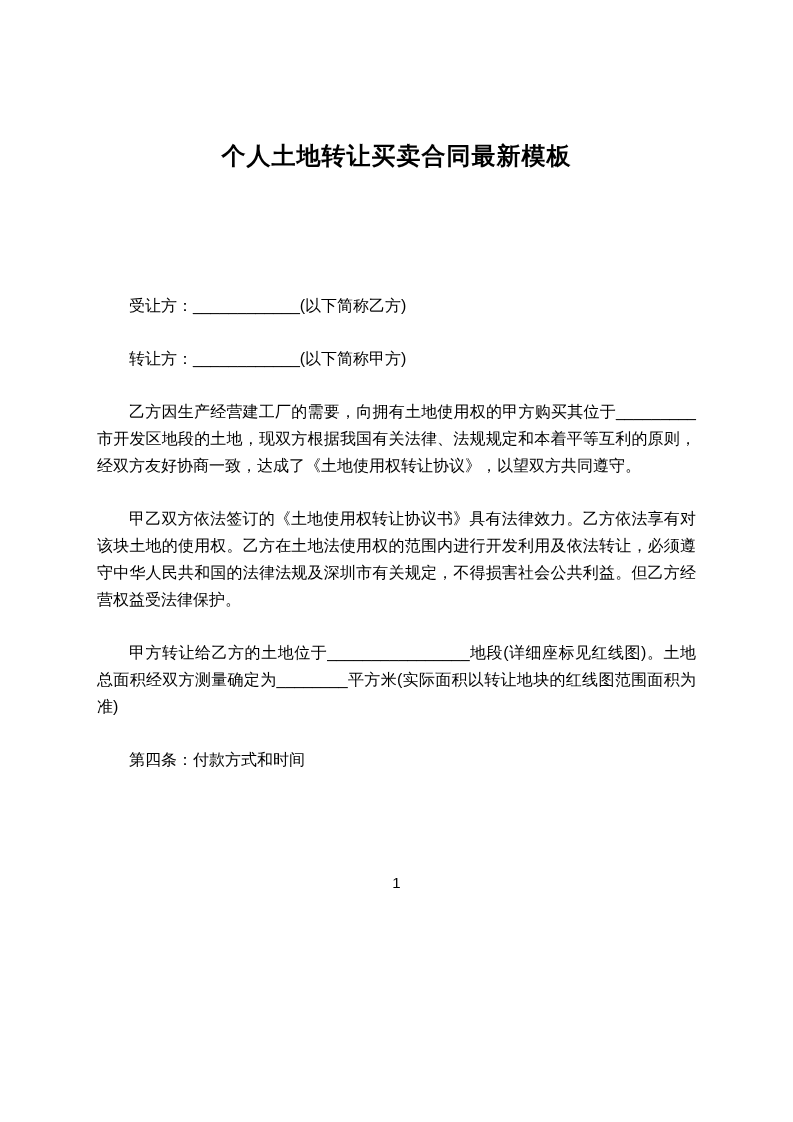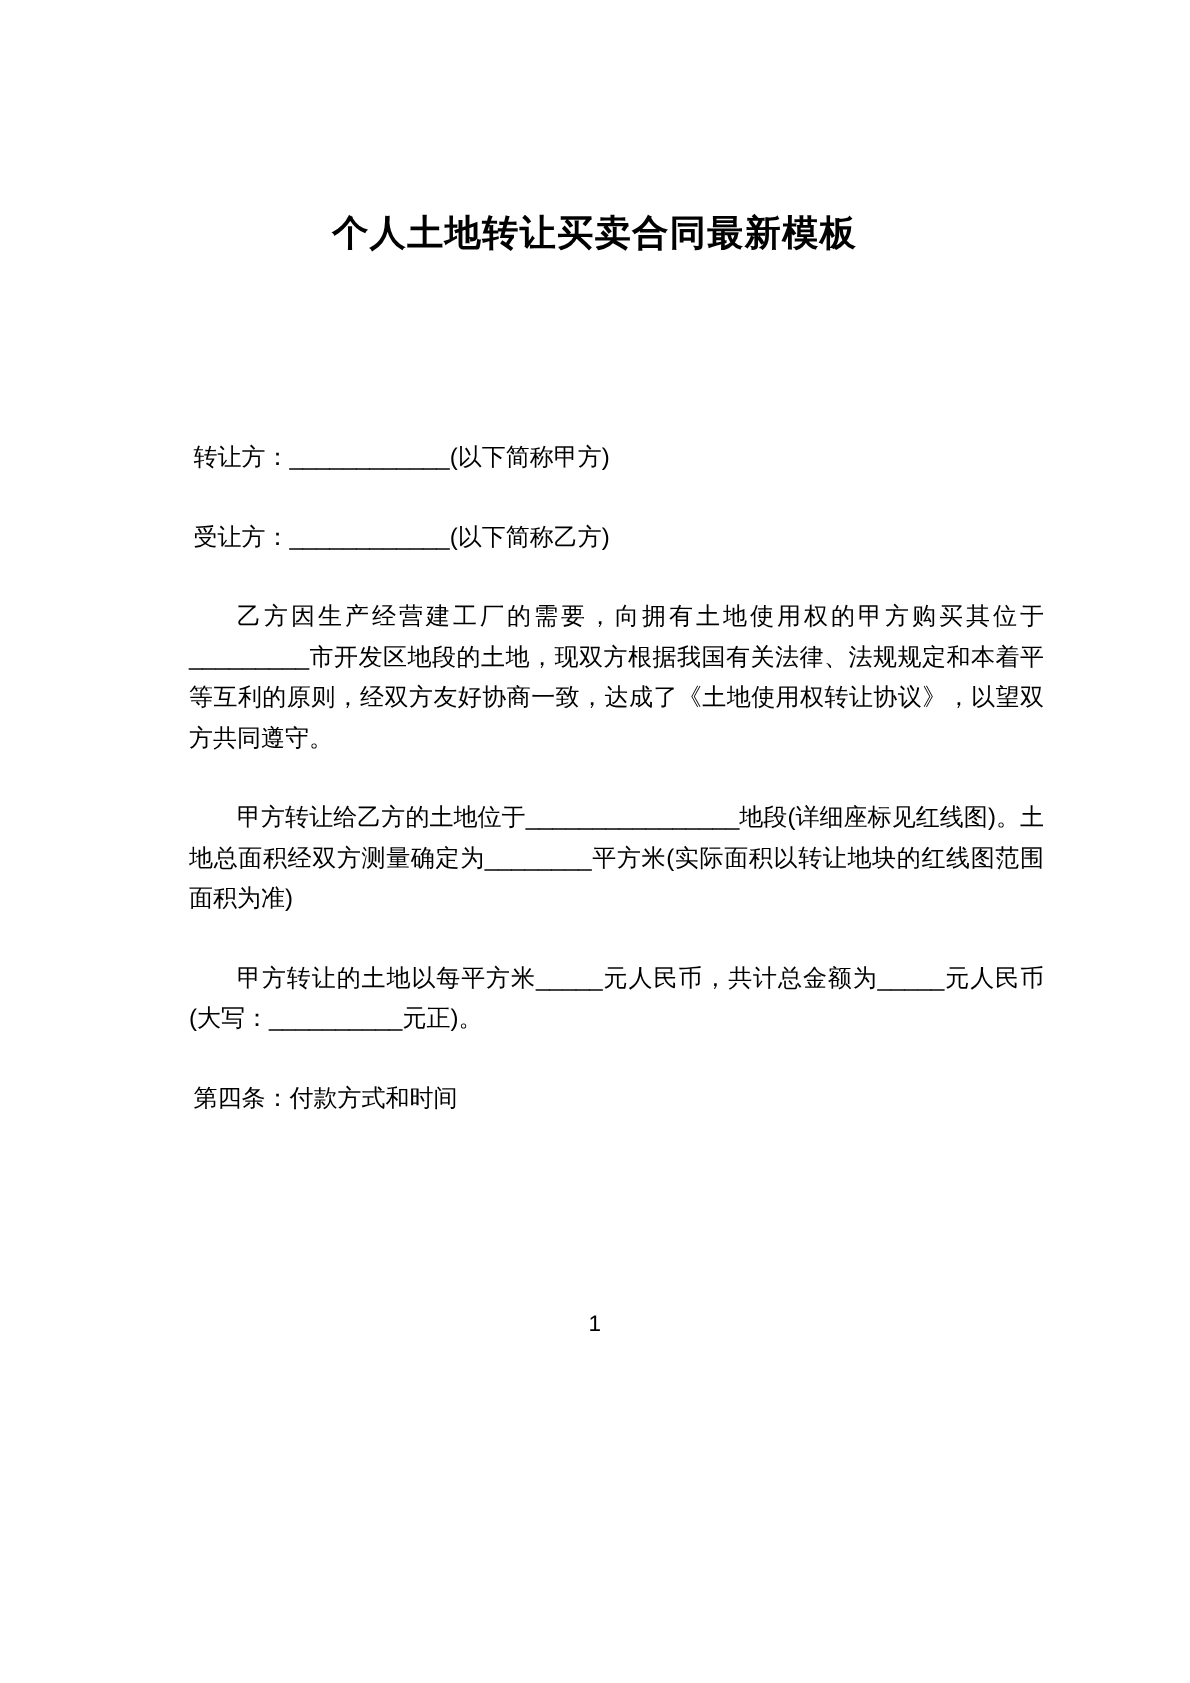--- a/index.html
+++ b/index.html
@@ -33,21 +33,20 @@
     line-height: 27px;
     margin: 0 0 26px 0;
   }
   .party-line {
     text-indent: 2em;
     white-space: nowrap;
   }
   .para {
     text-indent: 2em;
     text-align: justify;
-    margin-left: 29px;
   }
   .heading {
     text-indent: 2em;
   }
   .blank {
     letter-spacing: 0;
   }
   .page-number {
     position: absolute;
     bottom: 40px;
@@ -59,29 +58,29 @@
   }
 </style>
 </head>
 <body>
 
 <div class="page">
   <div class="content">
 
     <h1 class="doc-title">个人土地转让买卖合同最新模板</h1>
 
+    <p class="party-line"><span>受让方：</span><span class="blank">____________</span><span>(以下简称乙方)</span></p>
+
     <p class="party-line"><span>转让方：</span><span class="blank">____________</span><span>(以下简称甲方)</span></p>
-
-    <p class="party-line"><span>受让方：</span><span class="blank">____________</span><span>(以下简称乙方)</span></p>
 
     <p class="para">乙方因生产经营建工厂的需要，向拥有土地使用权的甲方购买其位于_________市开发区地段的土地，现双方根据我国有关法律、法规规定和本着平等互利的原则，经双方友好协商一致，达成了《土地使用权转让协议》，以望双方共同遵守。</p>
 
+    <p class="para">甲乙双方依法签订的《土地使用权转让协议书》具有法律效力。乙方依法享有对该块土地的使用权。乙方在土地法使用权的范围内进行开发利用及依法转让，必须遵守中华人民共和国的法律法规及深圳市有关规定，不得损害社会公共利益。但乙方经营权益受法律保护。</p>
 
     <p class="para">甲方转让给乙方的土地位于________________地段(详细座标见红线图)。土地总面积经双方测量确定为________平方米(实际面积以转让地块的红线图范围面积为准)</p>
 
-    <p class="para">甲方转让的土地以每平方米_____元人民币，共计总金额为_____元人民币(大写：__________元正)。</p>
 
     <p class="heading">第四条：付款方式和时间</p>
 
   </div>
 
   <div class="page-number">1</div>
 </div>
 
 </body></html>

